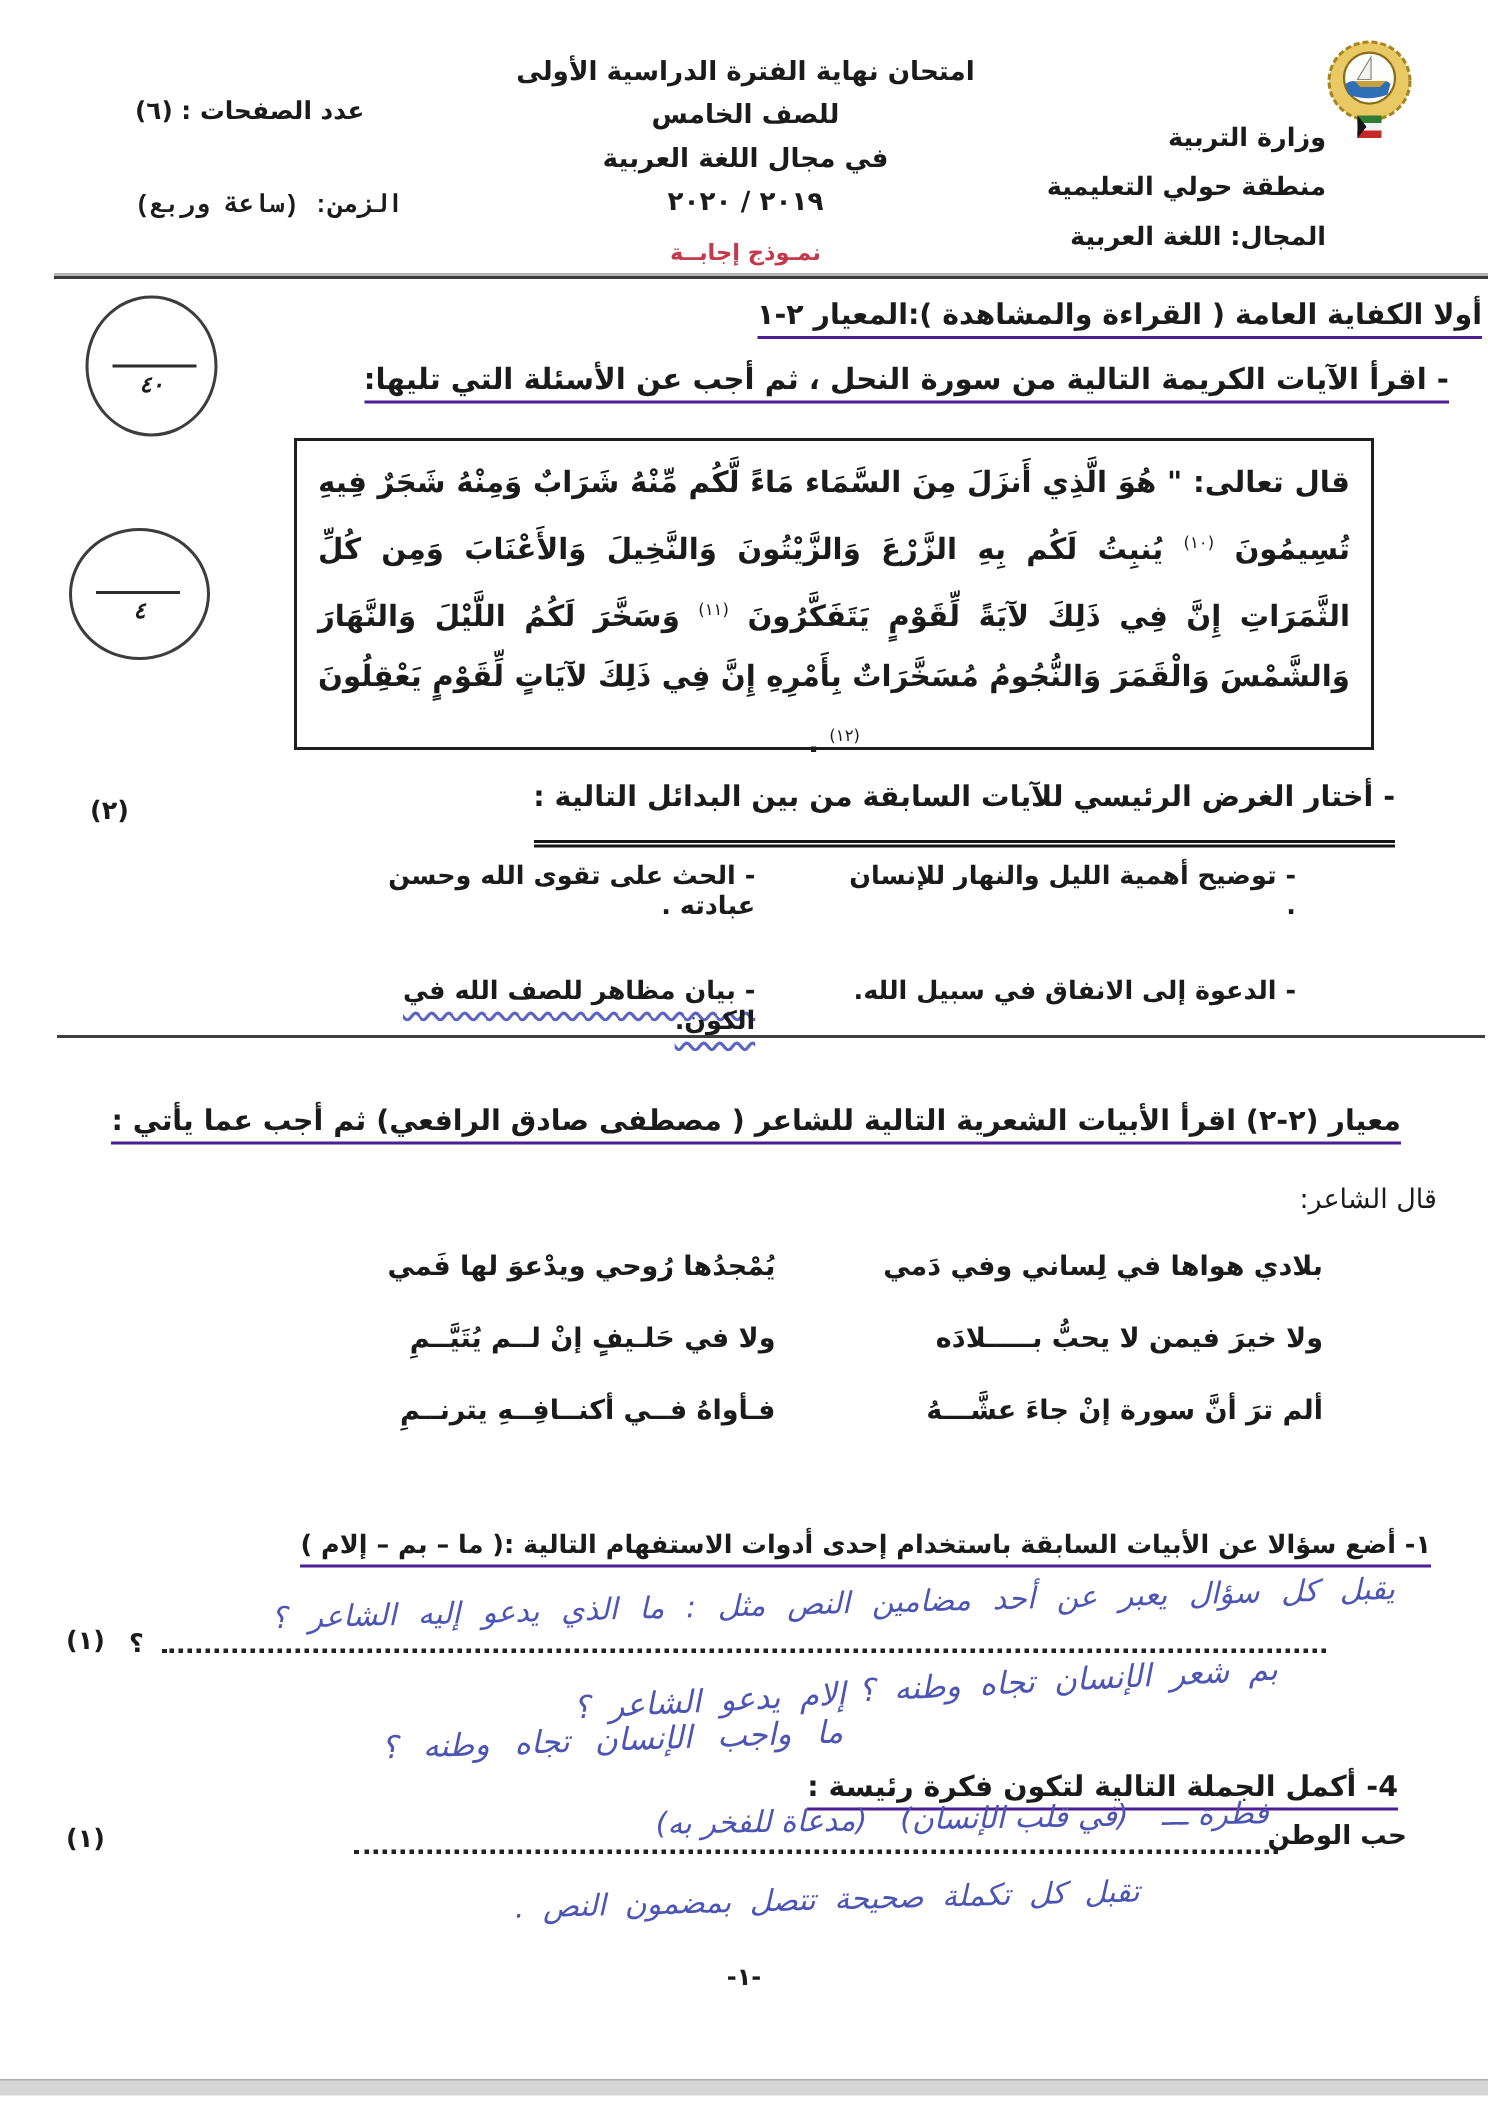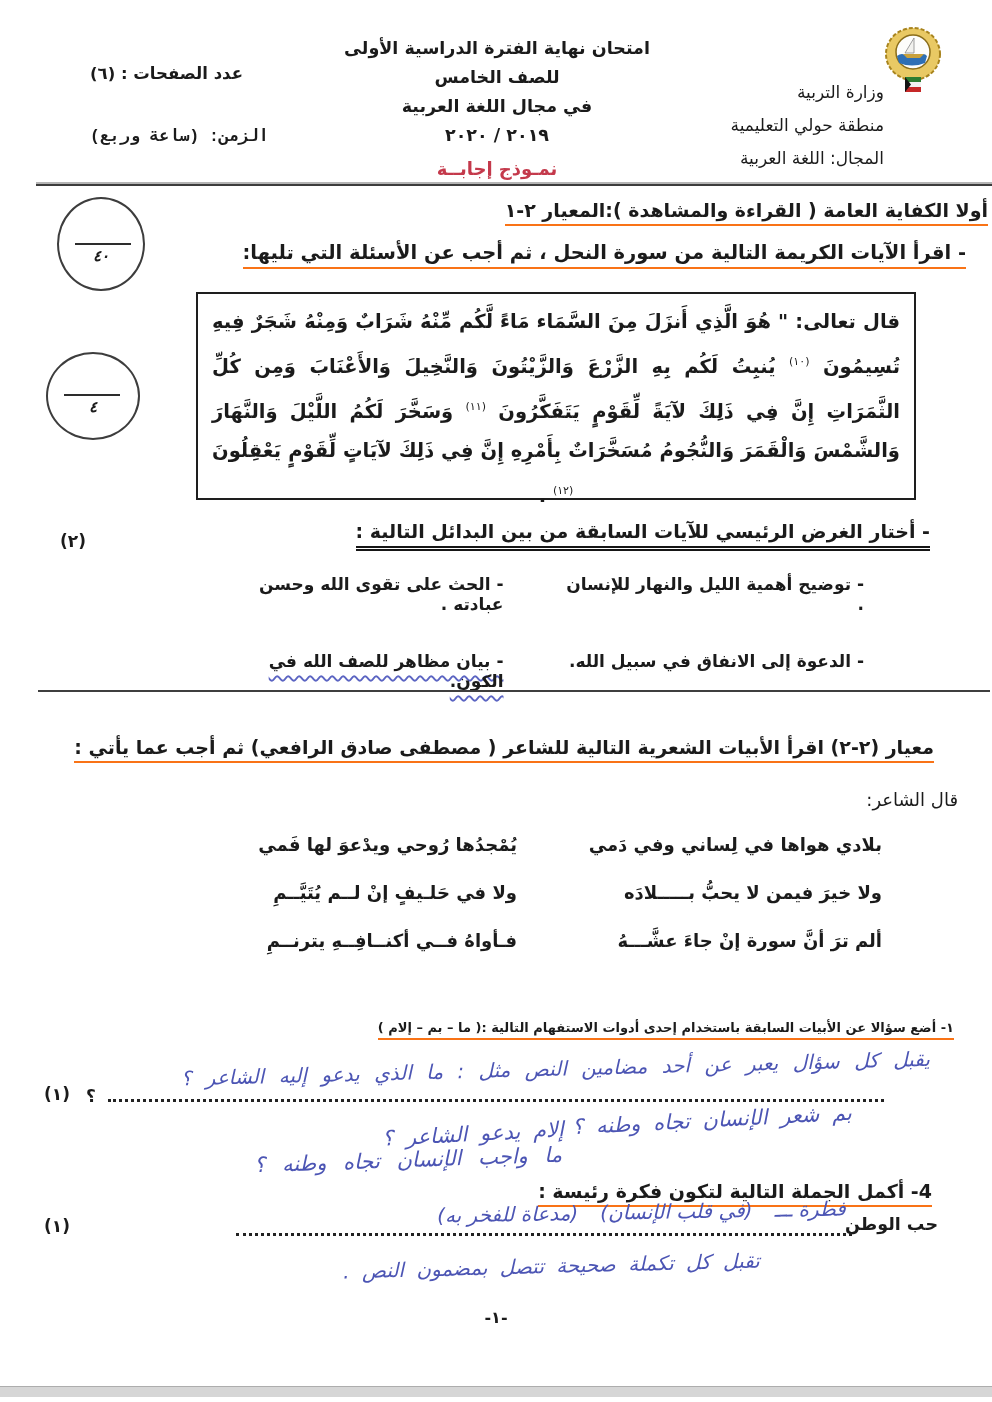--- a/index.html
+++ b/index.html
@@ -2,28 +2,28 @@
 <html lang="ar" dir="rtl"><head>
 <meta charset="utf-8">
 <style>
   * { margin:0; padding:0; box-sizing:border-box; }
   html,body { background:#ffffff; }
   body {
     width:992px; height:1402px; position:relative; overflow:hidden;
     font-family:"DejaVu Sans", sans-serif; direction:rtl; color:#1b1b1b;
   }
   .abs { position:absolute; }
-  .ul { border-bottom:2px solid #f97316; padding-bottom:3px; display:inline-block; }
-  .ul-dbl { border-bottom:5px double #161616; padding-bottom:4px; display:inline-block;margin-left:40px; }
+  .ul { border-bottom:2px solid #4c1d95; padding-bottom:3px; display:inline-block; }
+  .ul-dbl { border-bottom:5px double #161616; padding-bottom:18px; display:inline-block;margin-left:40px; }
 
   
-  .hdr-right { top:76px; right:108px; text-align:right; font-weight:normal; font-size:17px; line-height:33px; }
+  .hdr-right { top:76px; right:108px; text-align:right; font-weight:bold; font-size:17px; line-height:33px; }
   .logo { top:26px; right:50px; }
   .hdr-center { top:34px; left:330px; width:334px; text-align:center; font-weight:bold; font-size:17.5px; line-height:29px; }
-  .stamp { color:#c4394b; font-size:18px; margin-top:4px; letter-spacing:1px; }
+  .stamp { color:#c4394b; font-size:15px; margin-top:4px; letter-spacing:1px; }
   .hdr-left { top:64px; left:90px; width:184px; text-align:left; font-weight:bold; font-size:16.5px; }
   .hdr-left .l2 { margin-top:43px;font-family:Liberation Mono, monospace; }
   .sep1 { top:184px; left:36px; width:956px; height:2px; background:#3c3c3c; box-shadow:0 -2px 0 #b5b5b5; }
 
   
   .s1-heading { top:199px; right:4px; font-size:19px; font-weight:bold; }
   .s1-instruction { top:241px; right:26px; font-size:19.5px; font-weight:bold; }
   .circle { border:2px solid #3d3d3d; border-radius:50%; }
   .circle-total { top:197px; left:57px; width:88px; height:94px; }
   .circle-part  { top:352px; left:46px; width:94px; height:88px; }
@@ -40,21 +40,21 @@
   .ans-wavy { text-decoration:underline wavy #5b64c2; text-decoration-thickness:2px; text-underline-offset:8px; }
   .sep2 { top:690px; left:38px; width:952px; height:2px; background:#3f3f3f; }
 
   
   .s2-heading { top:736px; right:58px; font-size:19px; font-weight:bold; }
   .poet-intro { top:789px; right:34px; font-size:18px; font-weight:normal; }
   .poem { top:834px; right:110px; width:660px; display:flex; flex-direction:column; gap:27px;
           font-size:18px; font-weight:bold; }
   .poem .vrow { display:flex; justify-content:space-between; }
   .poem .hemi2 { width:295px; text-align:right; }
-  .q1-prompt { top:1020px; right:38px; font-size:13px; font-weight:bold;text-align:right; }
+  .q1-prompt { top:1020px; right:38px; font-size:17px; font-weight:bold;text-align:right; }
   .hand { color:#4c55b4; font-style:italic; letter-spacing:0.5px; }
   .hand1 { top:1058px; right:62px; width:852px; font-size:20px; word-spacing:8px;
            transform:rotate(-1.5deg); white-space:nowrap; }
   .dots1 { top:1080px; right:108px; width:776px; height:22px; border-bottom:3.5px dotted #222; }
   .q1-qmark { top:1086px; left:86px; font-size:17px; font-weight:bold; }
   .q1-mark  { top:1084px; left:44px; font-size:17px; font-weight:bold; }
   .hand2a { top:1108px; right:140px; font-size:21px; word-spacing:6px; transform:rotate(-3deg); }
   .hand2b { top:1122px; right:428px; font-size:21px; word-spacing:6px; transform:rotate(-3deg); }
   .hand3  { top:1148px; right:430px; font-size:21px; word-spacing:10px; transform:rotate(-2deg); }
 

